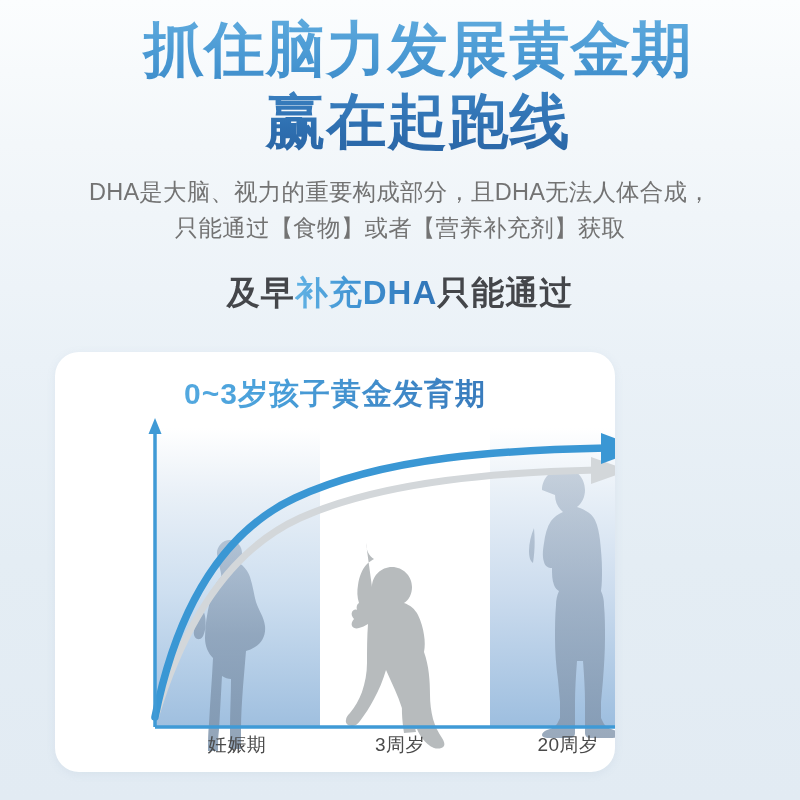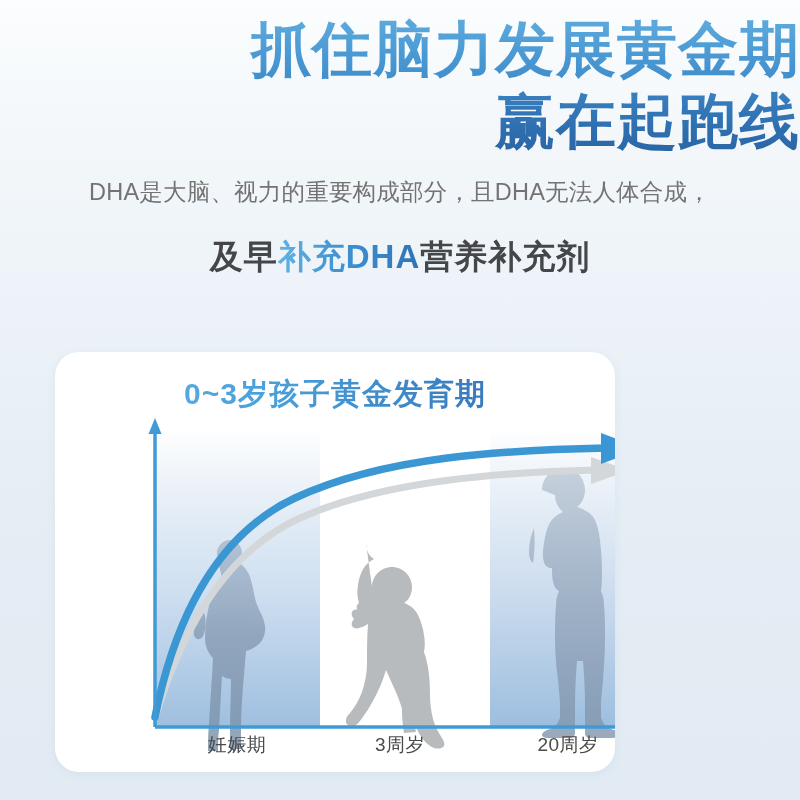--- a/index.html
+++ b/index.html
@@ -11,21 +11,21 @@
     height: 800px;
     font-family: "Liberation Sans", "DejaVu Sans", sans-serif;
     background: linear-gradient(180deg, #fbfdfe 0%, #f3f7fa 18%, #eaf1f7 45%, #e4edf4 70%, #e2ebf3 100%);
     overflow: hidden;
     position: relative;
     -webkit-font-smoothing: antialiased;
   }
 
   
   .headline {
-    text-align: right;
+    text-align: center;
     padding-top: 18px;
     line-height: 1.06;
     letter-spacing: 1px;
     padding-left: 36px;
   }
   .headline-line {
     display: block;
     font-weight: 700;
     font-size: 60px;
     -webkit-background-clip: text;
@@ -124,23 +124,24 @@
 </head>
 <body>
 
 <div class="headline">
   <span class="headline-line headline-line-1">抓住脑力发展黄金期</span>
   <span class="headline-line headline-line-2">赢在起跑线</span>
 </div>
 
 <div class="body-copy">
   <span class="line">DHA是大脑、视力的重要构成部分，且DHA无法人体合成，</span>
-</div>
-
-<div class="emphasis"><span>及早</span><span class="hl">补充DHA</span><span>营养补充剂</span></div>
+  <span class="line">只能通过【食物】或者【营养补充剂】获取</span>
+</div>
+
+<div class="emphasis"><span>及早</span><span class="hl">补充DHA</span><span>只能通过</span></div>
 
 <div class="card">
 
   <div class="card-title">0~3岁孩子黄金发育期</div>
 
   <div class="chart-wrap">
     <svg class="chart-svg" width="690" height="362" viewBox="0 0 690 362" xmlns="http://www.w3.org/2000/svg">
       <defs>
         <linearGradient id="bandGrad1" x1="0" y1="0" x2="0" y2="1">
           <stop offset="0%" stop-color="#ffffff" stop-opacity="1"></stop>

